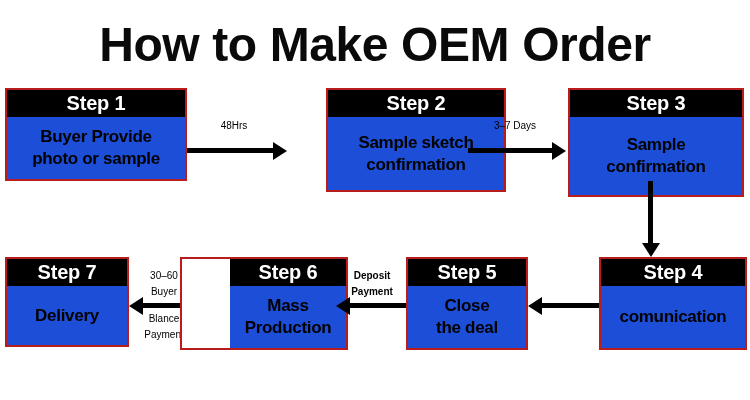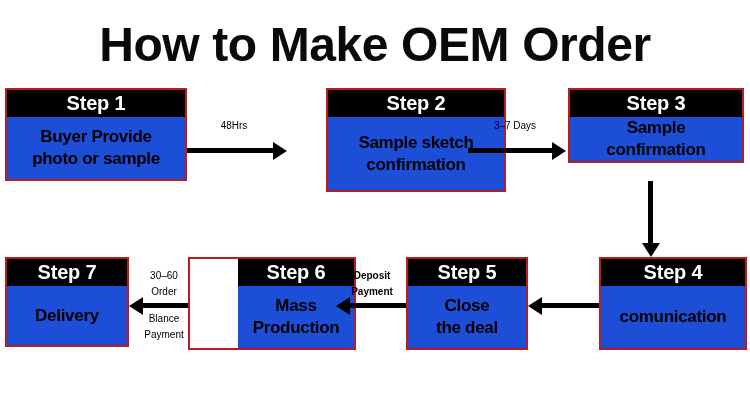--- a/index.html
+++ b/index.html
@@ -147,21 +147,21 @@
       <span class="ln">confirmation</span>
     </div>
   </div>
 
   <div class="arrow-shaft-h" style="left:468px; top:148px; width:86px;"></div>
   <div class="arrow-head-r" style="left:552px; top:141.5px;"></div>
   <div class="arrow-label" style="left:470px; top:118px; width:90px;">
     <span class="ln">3–7 Days</span>
   </div>
 
-  <div class="step-box" style="left:568px; top:88px; width:176px; height:75px;">
+  <div class="step-box" style="left:568px; top:88px; width:176px; height:109px;">
     <div class="step-head">Step 3</div>
     <div class="step-body">
       <span class="ln">Sample</span>
       <span class="ln">confirmation</span>
     </div>
   </div>
 
   <div class="arrow-shaft-v" style="left:648px; top:181px; width:5px; height:63px;"></div>
   <div class="arrow-head-d" style="left:641.5px; top:243px;"></div>
 
@@ -169,28 +169,28 @@
     <div class="step-head">Step 7</div>
     <div class="step-body">
       <span class="ln">Delivery</span>
     </div>
   </div>
 
   <div class="arrow-shaft-h" style="left:143px; top:303px; width:54px;"></div>
   <div class="arrow-head-l" style="left:129px; top:296.5px;"></div>
   <div class="arrow-label" style="left:130px; top:268px; width:68px;">
     <span class="ln">30–60</span>
-    <span class="ln">Order</span>
+    <span class="ln">Buyer</span>
   </div>
   <div class="arrow-label" style="left:129px; top:311px; width:70px;">
     <span class="ln">Blance</span>
     <span class="ln">Payment</span>
   </div>
 
-  <div class="step-box" style="left:188px; top:257px; width:168px; height:93px;padding-left:48px;">
+  <div class="step-box" style="left:180px; top:257px; width:168px; height:93px;padding-left:48px;">
     <div class="step-head">Step 6</div>
     <div class="step-body">
       <span class="ln">Mass</span>
       <span class="ln">Production</span>
     </div>
   </div>
 
   <div class="arrow-shaft-h" style="left:350px; top:303px; width:56px;"></div>
   <div class="arrow-head-l" style="left:336px; top:296.5px;"></div>
   <div class="arrow-label" style="left:336px; top:268px; width:72px;font-weight:bold;">

